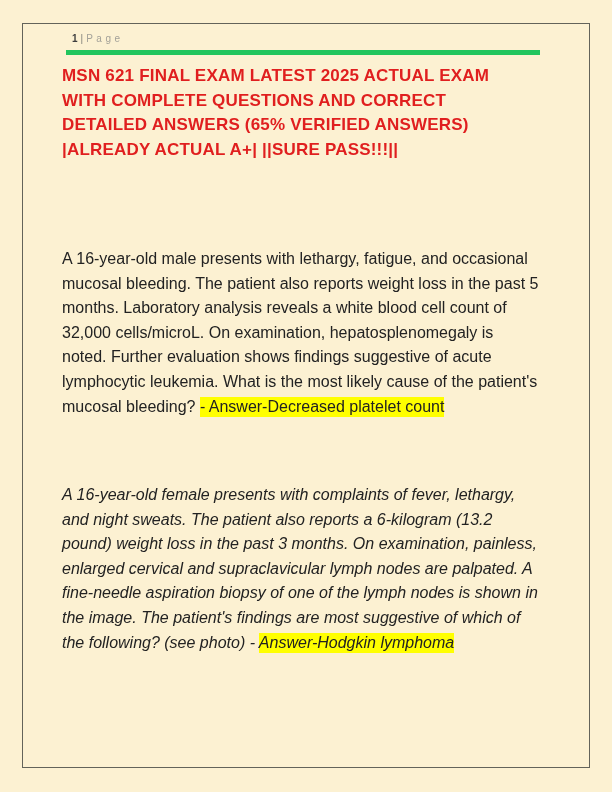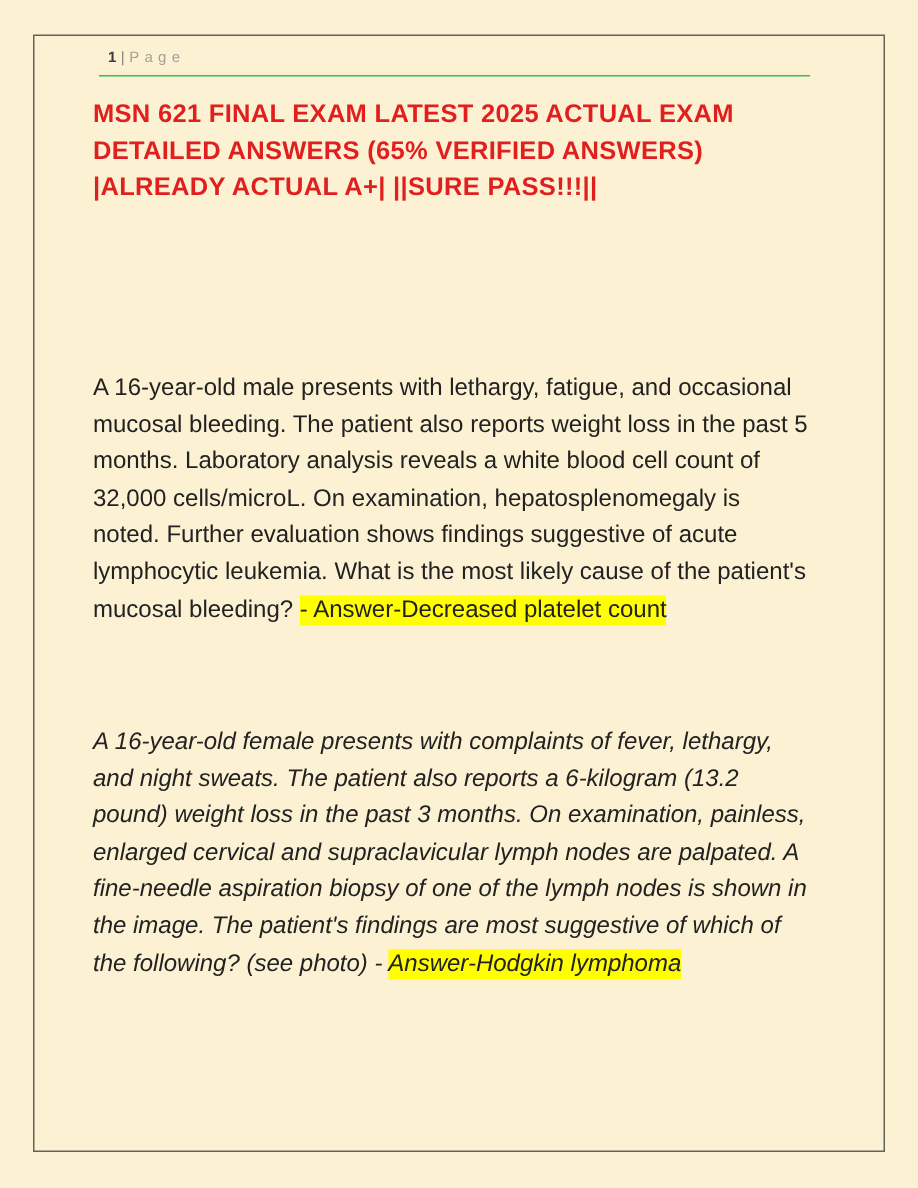--- a/index.html
+++ b/index.html
@@ -18,21 +18,21 @@
     top: 23px;
     width: 566px;
     height: 743px;
     border: 1px solid var(--border-col, #63635a);
   }
   .page-header {
     position: absolute;
     left: 66px;
     top: 33px;
     width: 474px;
-    border-bottom: 1px solid #22c55e;
+    border-bottom: 5px solid #22c55e;
     padding: 0 0 5px 6px;
     box-sizing: border-box;
     font-size: 10px;
     line-height: 12px;
     white-space: nowrap;
   }
   .page-header .pnum {
     font-weight: bold;
     color: #3d3d3d;
     letter-spacing: 1px;
@@ -77,19 +77,20 @@
 <body>
 
 <div class="page-border"></div>
 
 <div class="page-header">
   <span class="pnum">1</span><span class="psep">|</span><span class="plabel">Page</span>
 </div>
 
 <div class="doc-title">
   <div>MSN 621 FINAL EXAM LATEST 2025 ACTUAL EXAM</div>
+  <div>WITH COMPLETE QUESTIONS AND CORRECT</div>
   <div>DETAILED ANSWERS (65% VERIFIED ANSWERS)</div>
   <div>|ALREADY ACTUAL A+| ||SURE PASS!!!||</div>
 </div>
 
 <p class="question question-1"><span>A 16-year-old male presents with lethargy, fatigue, and occasional mucosal bleeding. The patient also reports weight loss in the past 5 months. Laboratory analysis reveals a white blood cell count of 32,000 cells/microL. On examination, hepatosplenomegaly is noted. Further evaluation shows findings suggestive of acute lymphocytic leukemia. What is the most likely cause of the patient's mucosal bleeding? </span><mark class="answer">- Answer-Decreased platelet count</mark></p>
 
 <p class="question question-2"><span>A 16-year-old female presents with complaints of fever, lethargy, and night sweats. The patient also reports a 6-kilogram (13.2 pound) weight loss in the past 3 months. On examination, painless, enlarged cervical and supraclavicular lymph nodes are palpated. A fine-needle aspiration biopsy of one of the lymph nodes is shown in the image. The patient's findings are most suggestive of which of the following? (see photo) - </span><mark class="answer">Answer-Hodgkin lymphoma</mark></p>
 
 </body></html>

